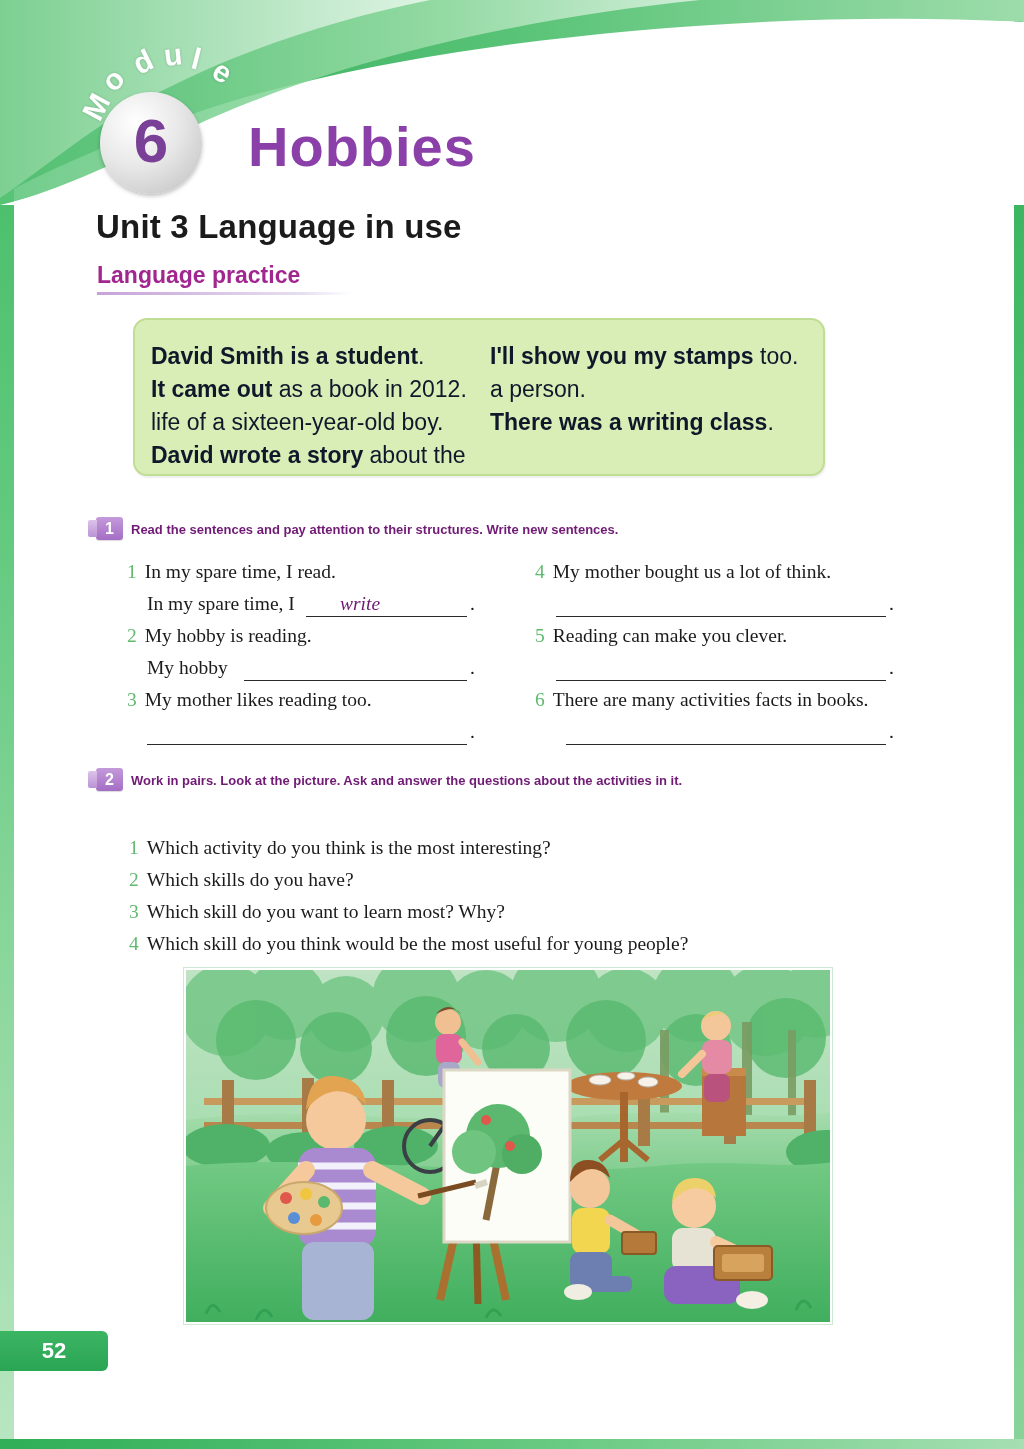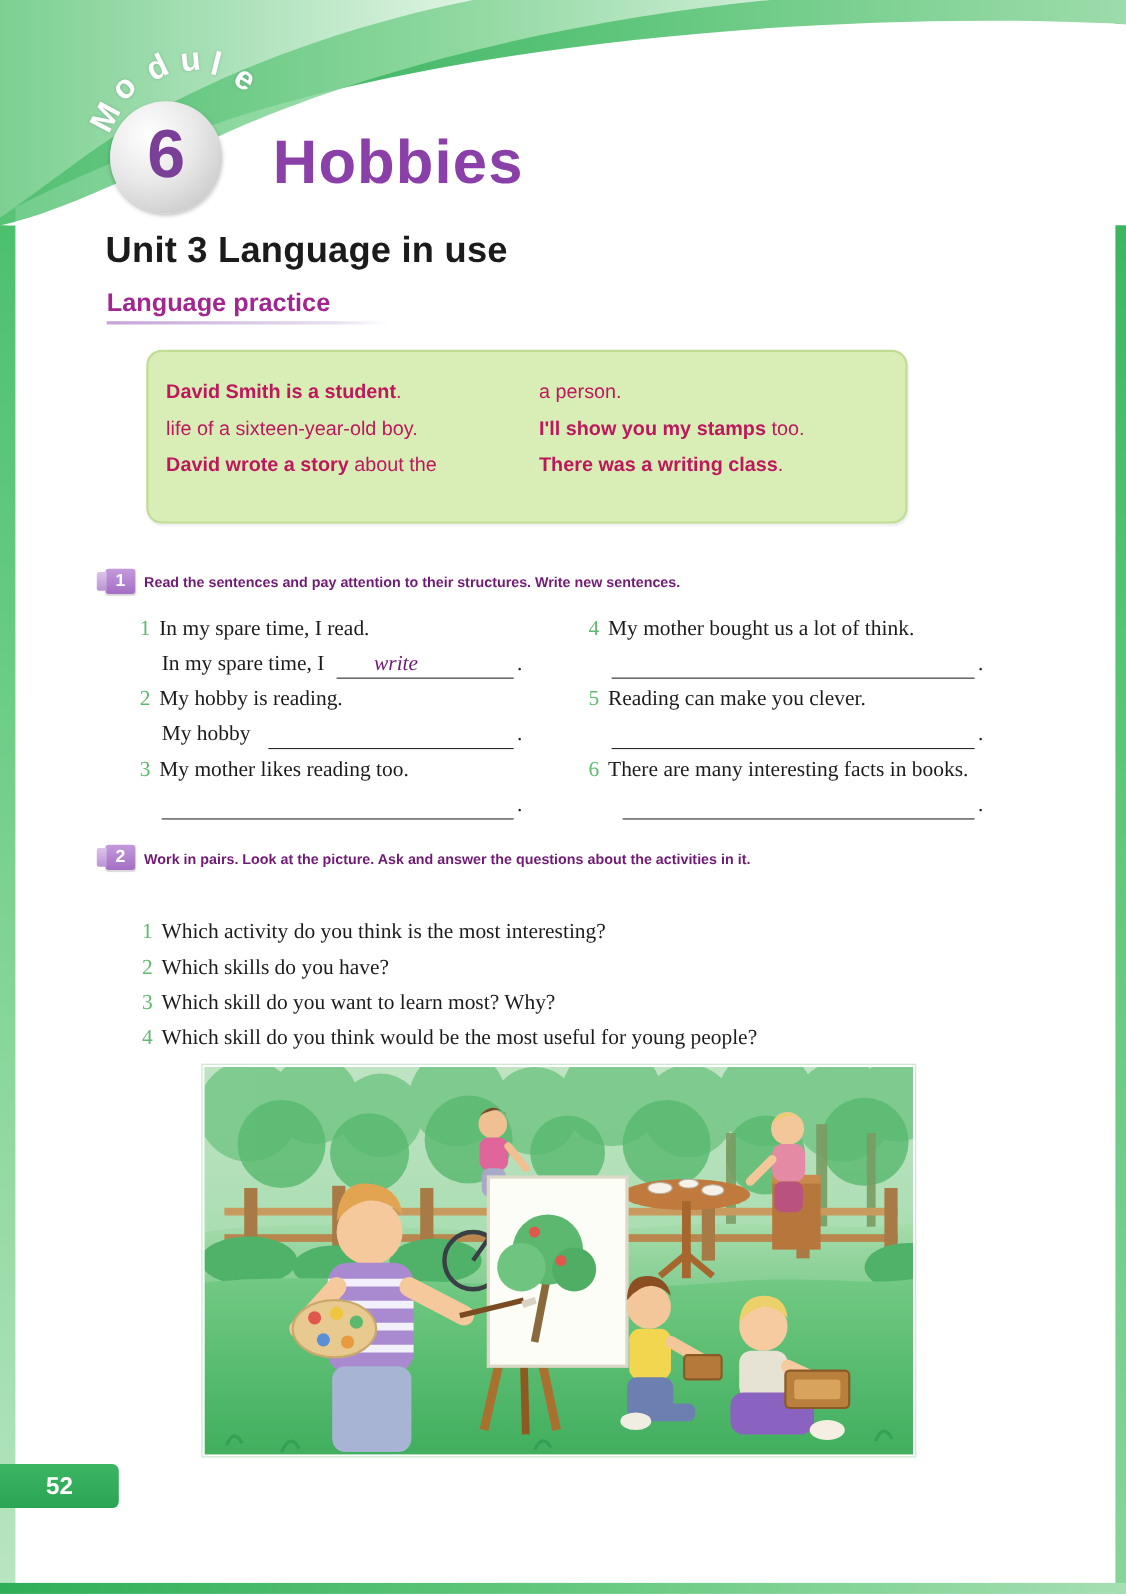--- a/index.html
+++ b/index.html
@@ -114,21 +114,21 @@
   .grammar-box {
     position: absolute; left: 133px; top: 318px; width: 692px; height: 158px;
     background: #d9eeb6;
     border: 2px solid #c0dd94;
     border-radius: 14px;
     box-shadow: 1px 2px 2px rgba(0,0,0,0.07);
   }
   .grammar-col {
     position: absolute; top: 20px;
     font-family: "Liberation Sans", sans-serif;
-    font-size: 18px; color: #be185d; line-height: 33px;
+    font-size: 23px; color: #0f172a; line-height: 33px;
   }
   .grammar-col.left { left: 16px; width: 330px; }
   .grammar-col.right { left: 355px; width: 330px; }
   .grammar-col b { font-weight: bold; }
 
   
   .act-num {
     position: absolute;
     width: 27px; height: 23px;
     background: linear-gradient(to bottom, #c49adb 0%, #a46ec4 100%);
@@ -259,26 +259,27 @@
     <div class="hobbies">Hobbies</div>
   </div>
 
   <div class="unit-title">Unit 3  Language in use</div>
   <div class="subheading">Language practice</div>
   <div class="subheading-rule"></div>
 
   <div class="grammar-box">
     <div class="grammar-col left">
       <div><b>David Smith is a student</b><span>.</span></div>
+      <div><b>It came out</b><span> as a book in 2012.</span></div>
       <div><span>life of a sixteen-year-old boy.</span></div>
       <div><b>David wrote a story</b><span> about the</span></div>
     </div>
     <div class="grammar-col right">
+      <div><b>I'll show you my stamps</b><span> too.</span></div>
       <div><span>a person.</span></div>
-      <div><b>I'll show you my stamps</b><span> too.</span></div>
       <div><b>There was a writing class</b><span>.</span></div>
     </div>
   </div>
 
   <div class="act-num" style="left:96px; top:517px;">1</div>
   <div class="act-title" style="left:131px; top:514px; width:800px;">Read the sentences and pay attention to their structures. Write new sentences.</div>
 
   <div class="ex-item" style="left:127px; top:561px;">
     <span class="n">1</span><span>In my spare time, I read.</span>
   </div>
@@ -310,21 +311,21 @@
   <div class="ans-line" style="left:556px; top:616px; width:330px;"></div>
   <div class="dot" style="left:889px; top:593px;">.</div>
 
   <div class="ex-item" style="left:535px; top:625px;">
     <span class="n">5</span><span>Reading can make you clever.</span>
   </div>
   <div class="ans-line" style="left:556px; top:680px; width:330px;"></div>
   <div class="dot" style="left:889px; top:657px;">.</div>
 
   <div class="ex-item" style="left:535px; top:689px;">
-    <span class="n">6</span><span>There are many interesting facts in books.</span>
+    <span class="n">6</span><span>There are many activities facts in books.</span>
   </div>
   <div class="ans-line" style="left:566px; top:744px; width:320px;"></div>
   <div class="dot" style="left:889px; top:721px;">.</div>
 
   <div class="act-num" style="left:96px; top:768px;">2</div>
   <div class="act-title" style="left:131px; top:765px; width:760px;">Work in pairs. Look at the picture. Ask and answer the questions about the activities in it.</div>
 
   <div class="ex-item" style="left:129px; top:837px;">
     <span class="n">1</span><span>Which activity do you think is the most interesting?</span>
   </div>

